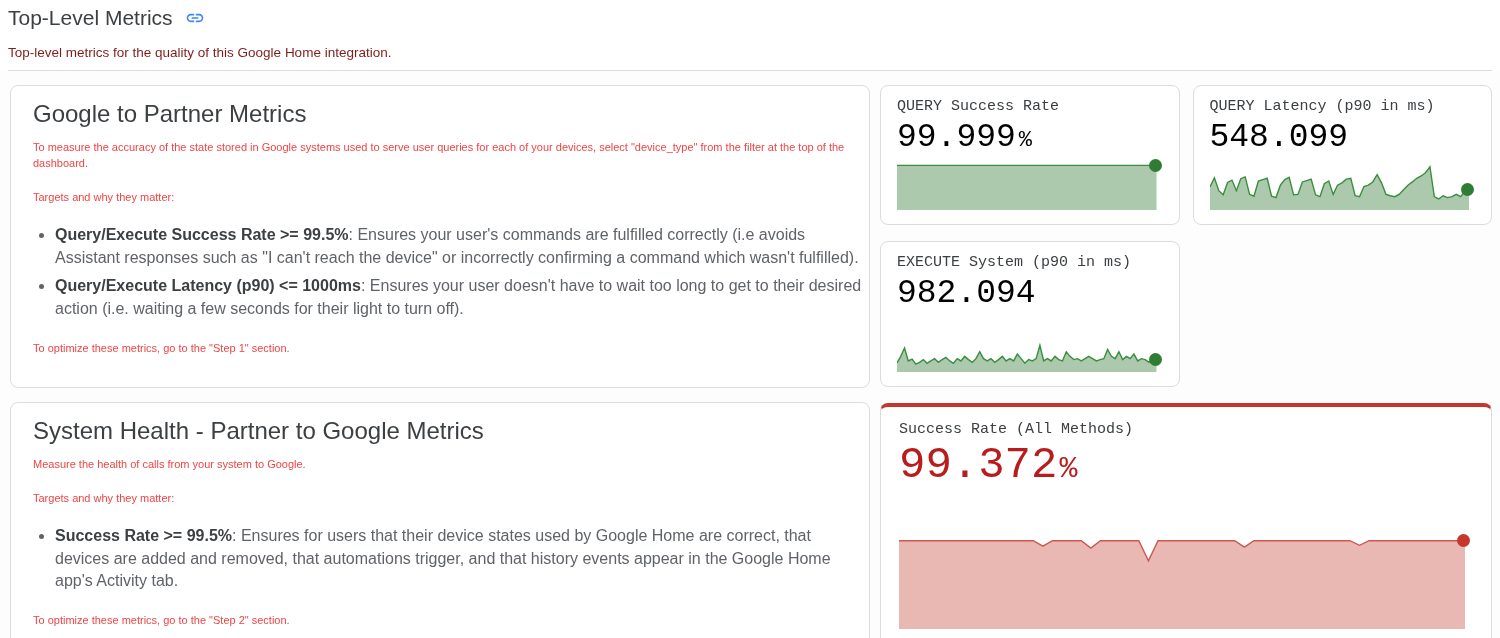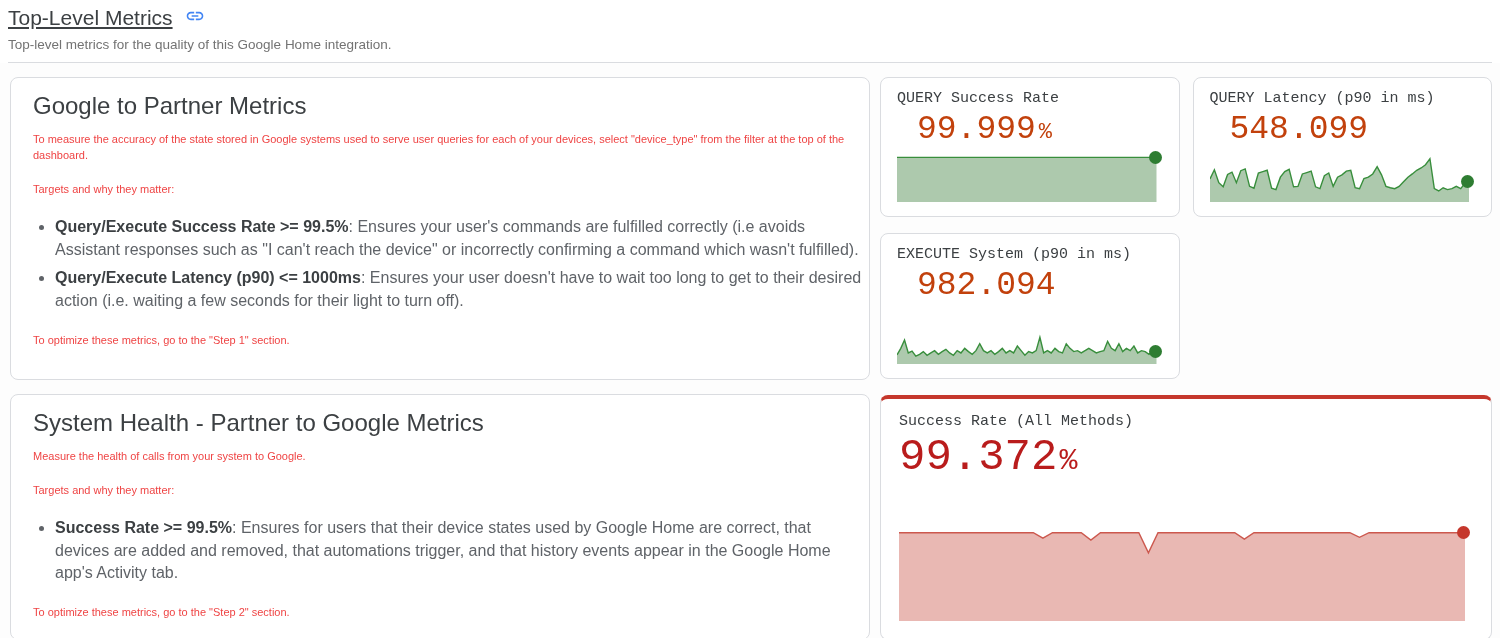--- a/index.html
+++ b/index.html
@@ -3,24 +3,24 @@
 <meta charset="utf-8">
 <style>
   * { margin:0; padding:0; box-sizing:border-box; }
   html,body { width:1500px; height:638px; overflow:hidden; background:#fff;
               font-family:"Liberation Sans", sans-serif; color:#3c4043; }
 
   .page { width:1500px; height:638px; display:flex; flex-direction:column; }
 
   
   .header { padding:6px 8px 0 8px; }
-  .title-row { display:flex; align-items:flex-start; gap:12px;text-decoration:underline; }
+  .title-row { display:flex; align-items:center; gap:12px; }
   .page-title { font-size:21px; font-weight:400; color:#3c4043; }
   .link-icon { width:20px; height:20px; display:inline-flex; cursor:pointer; }
-  .subtitle { font-size:13.5px; color:#737373; margin-top:7px; }
+  .subtitle { font-size:13.5px; color:#7f1d1d; margin-top:15px; }
   .divider { border-bottom:1px solid #dadce0; margin-top:10px; }
 
   
   .content { flex:1; display:grid; grid-template-columns:860px 1fr; gap:0 10px;
              padding:14px 8px 6px 10px; background:#fdfdfd; }
   .col-left  { display:flex; flex-direction:column; gap:14px; }
   .col-right { display:grid; grid-template-columns:1fr 1fr; grid-template-rows:140px 146px 1fr;
                gap:16px 13px; }
 
   .card { background:#fff; border:1px solid #dadce0; border-radius:8px; }
@@ -35,21 +35,21 @@
   .card1 { height:303px; }
   .card2 { flex:1; }
   .footer-note { margin-bottom:2px !important; }
 
   
   .metric-card { padding:12px 16px 14px 16px; display:flex; flex-direction:column;font-family:Liberation Mono, monospace; }
   .metric-label { font-size:15px; color:#3c4043; }
   .metric-value { margin-top:4px; font-weight:500; }
   .metric-value .num  { font-size:33px; }
   .metric-value .unit { font-size:22px; margin-left:3px; }
-  .good .metric-value { color:#c2410c;margin-left:20px; }
+  .good .metric-value { color:#000000; }
   .bad  .metric-value { color:#b91c1c; }
 
   .spark { position:relative; margin-top:auto; height:46px; width:calc(100% - 6px); }
   .spark svg { width:100%; height:100%; display:block; }
   .spark-dot { position:absolute; width:13px; height:13px; border-radius:50%; right:-5px; }
 
   
   .alert-card { grid-column:1 / 3; border-top:4px solid #c5372c; padding:14px 20px 18px 18px;
                 display:flex; flex-direction:column; }
   .alert-card .metric-value { margin-top:2px; }

